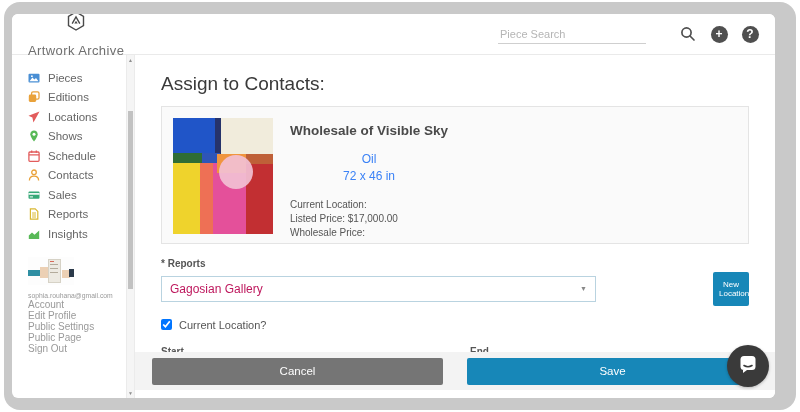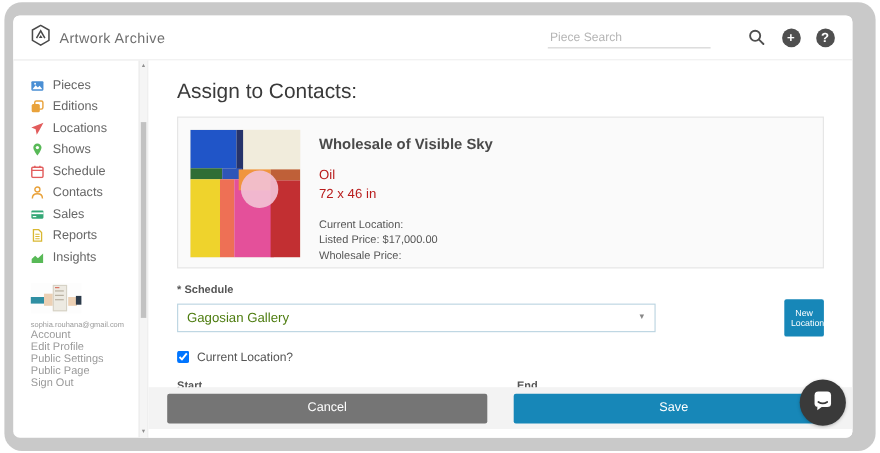--- a/index.html
+++ b/index.html
@@ -8,21 +8,21 @@
            font-family:"Liberation Sans", sans-serif; overflow:hidden; }
   .frame { position:absolute; left:4px; top:2px; right:4px; bottom:2px;
            background:#c9c9c9; border-radius:16px; }
   .window { position:absolute; left:12px; top:14px; width:763px; height:384px;
             background:#fff; border-radius:6px; overflow:hidden; }
 
   
   .topbar { position:absolute; top:0; left:0; right:0; height:41px;
             border-bottom:1px solid #eaeaea; display:flex; align-items:center;
             padding:0 16px; background:#fff; }
-  .logo-group { display:flex; align-items:center; gap:8px; }
+  .logo-group { display:flex; align-items:center; gap:8px;flex-direction:column; }
   .brand { font-size:13px; color:#6f6f6f; letter-spacing:.4px; }
   .topbar .spacer { flex:1; }
   .search-wrap { width:148px; border-bottom:1px solid #cfcfcf; margin-right:20px; }
   .search-wrap input { width:100%; border:none; outline:none; font-size:11px;
                        color:#777; padding:3px 2px; background:transparent;
                        font-family:"Liberation Sans", sans-serif; }
   .search-wrap input::placeholder { color:#b5b5b5; }
   .top-icon { width:18px; height:18px; display:flex; align-items:center;
               justify-content:center; margin-left:13px; cursor:pointer; }
   .round-icon { width:17px; height:17px; border-radius:50%; background:#4f4f4f;
@@ -80,29 +80,29 @@
   .a-salmon  { left:27px; top:45px; width:13px; height:71px; background:#ee7055; }
   .a-magenta { left:40px; top:45px; width:36px; height:71px; background:#e4509a; }
   .a-orange  { left:44px; top:36px; width:29px; height:19px; background:#f0953f; }
   .a-rust    { left:73px; top:36px; width:27px; height:10px; background:#bf6038; }
   .a-red     { left:73px; top:46px; width:27px; height:70px; background:#c22f32; }
   .a-circle  { left:46px; top:37px; width:34px; height:34px; border-radius:50%;
                background:#f2c0d4; opacity:.92; }
 
   .art-info { padding-top:5px; }
   .art-title { font-size:13.5px; font-weight:600; color:#4a4a4a; margin-bottom:13px; }
-  .art-medium, .art-dims { font-size:12px; color:#b91c1c; line-height:17px; }
+  .art-medium, .art-dims { font-size:12px; color:#3b82f6; line-height:17px;text-align:center; }
   .art-dims { margin-bottom:13px; }
   .art-small { font-size:10px; color:#555; line-height:14px; }
 
   .field-label { margin-top:14px; font-size:10px; font-weight:600; color:#555; }
   .loc-row { display:flex; align-items:center; margin-top:3px; }
   .select-wrap { position:relative; width:435px; }
   .select-wrap select { width:100%; height:26px; border:1px solid #b9d3e0;
-      font-size:12px; color:#4d7c0f; padding:0 8px; background:#fff;
+      font-size:12px; color:#be185d; padding:0 8px; background:#fff;
       appearance:none; -webkit-appearance:none; border-radius:0; outline:none;
       font-family:"Liberation Sans", sans-serif; cursor:pointer; }
   .select-arrow { position:absolute; right:9px; top:9px; font-size:7px; color:#888;
                   pointer-events:none; }
   .loc-row .spacer { flex:1; }
   .btn-new-loc { background:var(--accent); color:#fff; border:none; font-size:8px;
       padding:8px 6px; width:36px; border-radius:2px; cursor:pointer;
       font-family:"Liberation Sans", sans-serif; }
 
   .check-row { display:flex; align-items:flex-start; gap:7px; margin-top:13px; }
@@ -311,21 +311,21 @@
           <div class="art-info">
             <div class="art-title">Wholesale of Visible Sky</div>
             <div class="art-medium">Oil</div>
             <div class="art-dims">72 x 46 in</div>
             <div class="art-small">Current Location:</div>
             <div class="art-small">Listed Price: $17,000.00</div>
             <div class="art-small">Wholesale Price:</div>
           </div>
         </div>
 
-        <div class="field-label">* Schedule</div>
+        <div class="field-label">* Reports</div>
         <div class="loc-row">
           <div class="select-wrap">
             <select id="location-select"><option>Gagosian Gallery</option></select>
             <span class="select-arrow">▼</span>
           </div>
           <div class="spacer"></div>
           <button class="btn-new-loc">New Location</button>
         </div>
 
         <div class="check-row">

